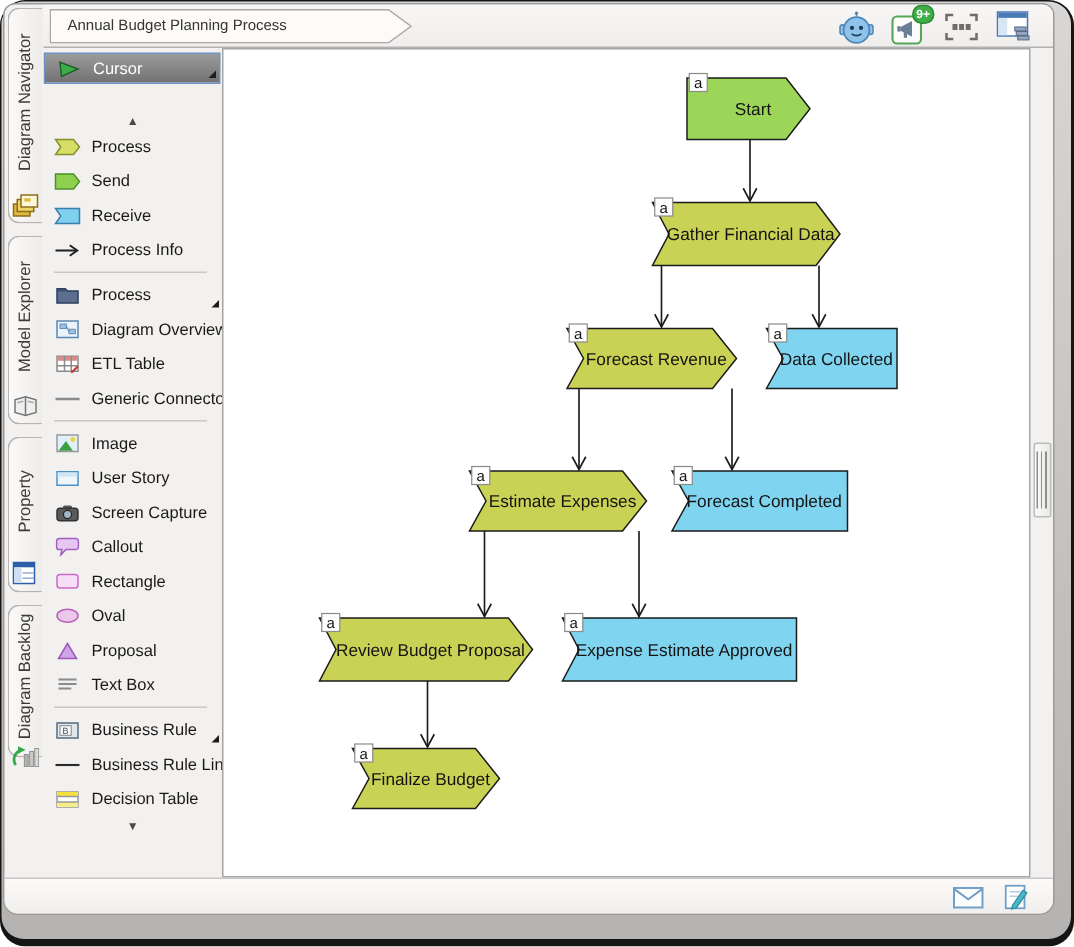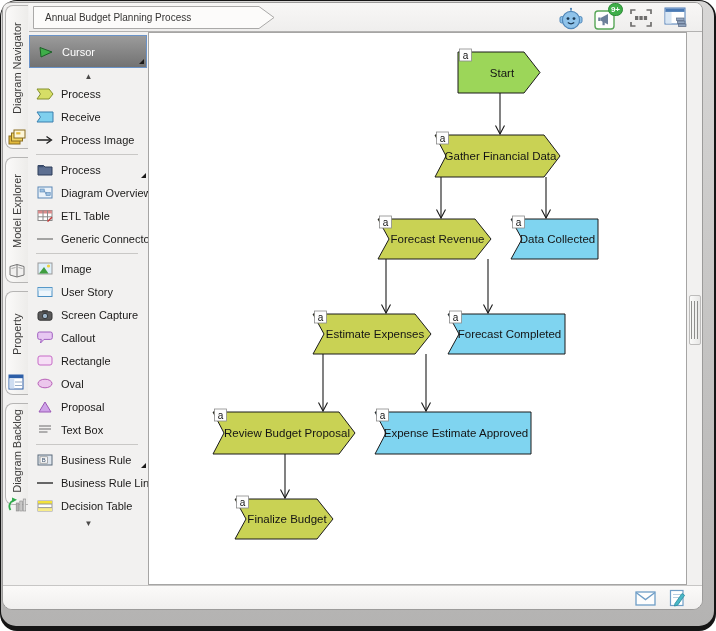--- a/index.html
+++ b/index.html
@@ -26,21 +26,21 @@
   .tabstrip { position:absolute; left:2px; top:2px; width:24px; bottom:0; display:flex; flex-direction:column; gap:8px; }
   .vtab { width:23px; border:1px solid #b6b5b4; border-right:none; border-radius:8px 0 0 8px; background:linear-gradient(to right,#fbfaf9,#edecea); display:flex; flex-direction:column; align-items:center; padding:5px 0 3px 0; }
   .vtab-label { flex:1; display:flex; align-items:center; justify-content:center; writing-mode:vertical-rl; transform:rotate(180deg); font-size:11px; color:#3c3b3a; white-space:nowrap; }
   .vtab-icon { width:18px; height:17px; margin-top:3px; flex:none; }
 
   
   .palette { position:absolute; left:26px; top:29px; width:119px; bottom:0; background:#f2f1f0; overflow:hidden; padding-top:3px; }
   .prow { position:relative; display:flex; align-items:center; height:23px; padding-left:7px; gap:7px; cursor:default; }
   .picon { width:18px; flex:none; display:flex; align-items:center; justify-content:center; }
   .plabel { font-size:11px; color:#1b1a19; white-space:nowrap; }
-  .prow.selected { height:33px; margin:0 1px 2px 0; border:1px solid #6a93c8; background:linear-gradient(#9b9b9b,#727272); }
+  .prow.selected { height:21px; margin:0 1px 18px 0; border:1px solid #6a93c8; background:linear-gradient(#9b9b9b,#727272); }
   .prow.selected .plabel { color:#fff; }
   .corner { position:absolute; right:2px; bottom:3px; width:0; height:0; border-left:5px solid transparent; border-bottom:5px solid #1c1b1a; }
   .pdivider { height:7px; position:relative; }
   .pdivider::after { content:""; position:absolute; left:7px; right:10px; top:3px; border-top:1px solid #c9c8c6; }
   .scroll-arrow { height:12px; display:flex; align-items:center; justify-content:center; font-size:8px; color:#4a4948; }
 
   
   .canvas-wrap { position:absolute; left:145px; top:29px; right:15px; bottom:0; background:#fff; border:1px solid #a6a5a4; overflow:hidden; }
   .grip { position:absolute; right:1px; top:292px; width:12px; height:50px; border:1px solid #bdbcbb; border-radius:2px; background:linear-gradient(to right,#fafaf9,#e8e7e6); display:flex; align-items:center; justify-content:center; }
   .grip-lines { width:8px; height:38px; background:repeating-linear-gradient(to right,#8f8e8d 0 1px,transparent 1px 3px); }
@@ -177,33 +177,41 @@
             <span class="picon">
               <svg width="18" height="12" viewBox="0 0 18 12">
                 <path d="M1,1 L13,1 L17,6 L13,11 L1,11 L4.5,6 Z" fill="#d6de66" stroke="#84902c" stroke-width="1"></path>
               </svg>
             </span>
             <span class="plabel">Process</span>
           </div>
           <div class="prow">
             <span class="picon">
               <svg width="18" height="12" viewBox="0 0 18 12">
+                <path d="M1,1 L13,1 L17,6 L13,11 L1,11 Z" fill="#8fd14f" stroke="#4e8f2b" stroke-width="1"></path>
+              </svg>
+            </span>
+            <span class="plabel">Send</span>
+          </div>
+          <div class="prow">
+            <span class="picon">
+              <svg width="18" height="12" viewBox="0 0 18 12">
                 <path d="M1,1 L17,1 L17,11 L1,11 L4.5,6 Z" fill="#7fd0ee" stroke="#3a7fae" stroke-width="1"></path>
               </svg>
             </span>
             <span class="plabel">Receive</span>
           </div>
           <div class="prow">
             <span class="picon">
               <svg width="18" height="10" viewBox="0 0 18 10">
                 <line x1="1" y1="5" x2="14.5" y2="5" stroke="#1f1f1f" stroke-width="1.3"></line>
                 <path d="M10.5,1.5 L15.5,5 L10.5,8.5" fill="none" stroke="#1f1f1f" stroke-width="1.3"></path>
               </svg>
             </span>
-            <span class="plabel">Process Image</span>
+            <span class="plabel">Process Info</span>
           </div>
           <div class="pdivider"></div>
           <div class="prow">
             <span class="picon">
               <svg width="16" height="13" viewBox="0 0 16 13">
                 <path d="M1,12 V2.5 H6.5 L8,4 H15 V12 Z" fill="#5d6f91" stroke="#2c3c58"></path>
                 <rect x="1" y="2.5" width="5.5" height="1.8" fill="#3d4f71"></rect>
               </svg>
             </span>
             <span class="plabel">Process</span>

